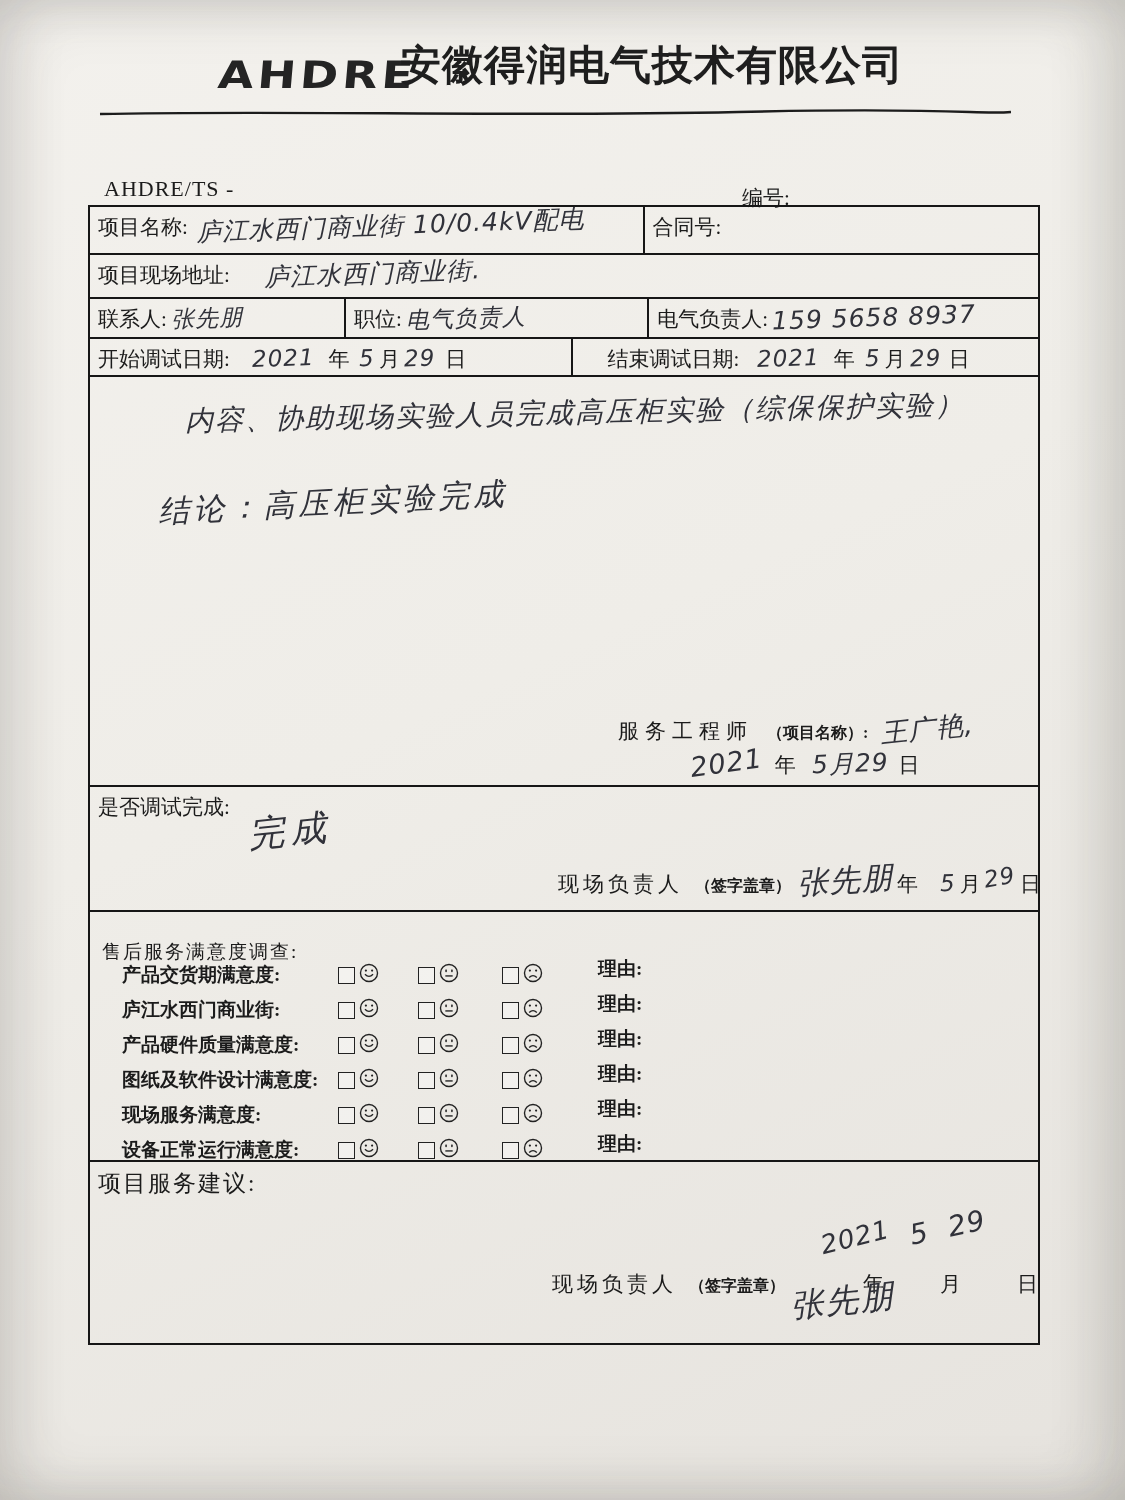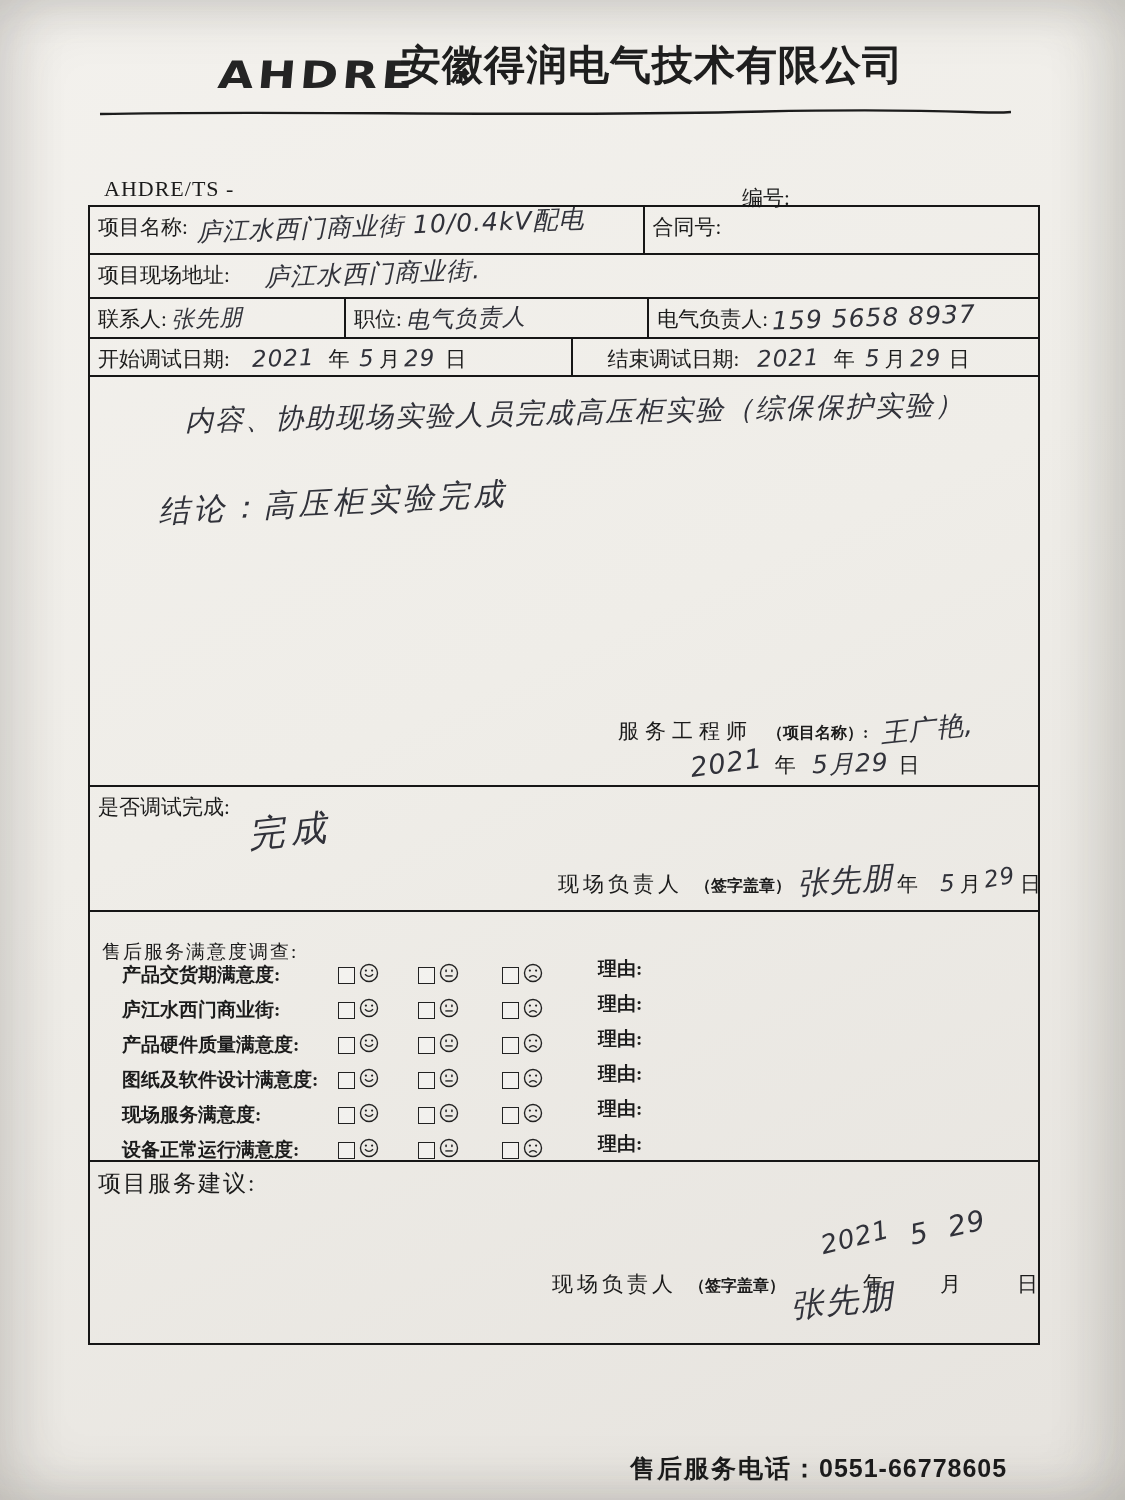--- a/index.html
+++ b/index.html
@@ -299,17 +299,14 @@
           <span class="lbl" style="margin-left:74px;">年</span>
           <span class="lbl" style="margin-left:52px;">月</span>
           <span class="lbl" style="margin-left:52px;">日</span>
         </div>
         <div class="abs hw" style="left:700px;top:122px;font-size:33px;letter-spacing:2px;transform:rotate(-6deg);z-index:2;">张先朋</div>
       </div>
     </div>
 
   </div>
 
-  <div class="abs footer" style="left:630px;top:1452px;white-space:nowrap;">
-    <span>售后服务电话：</span><span class="num">0551-66778605</span>
-  </div>
 
 </div>
 
 </body></html>

